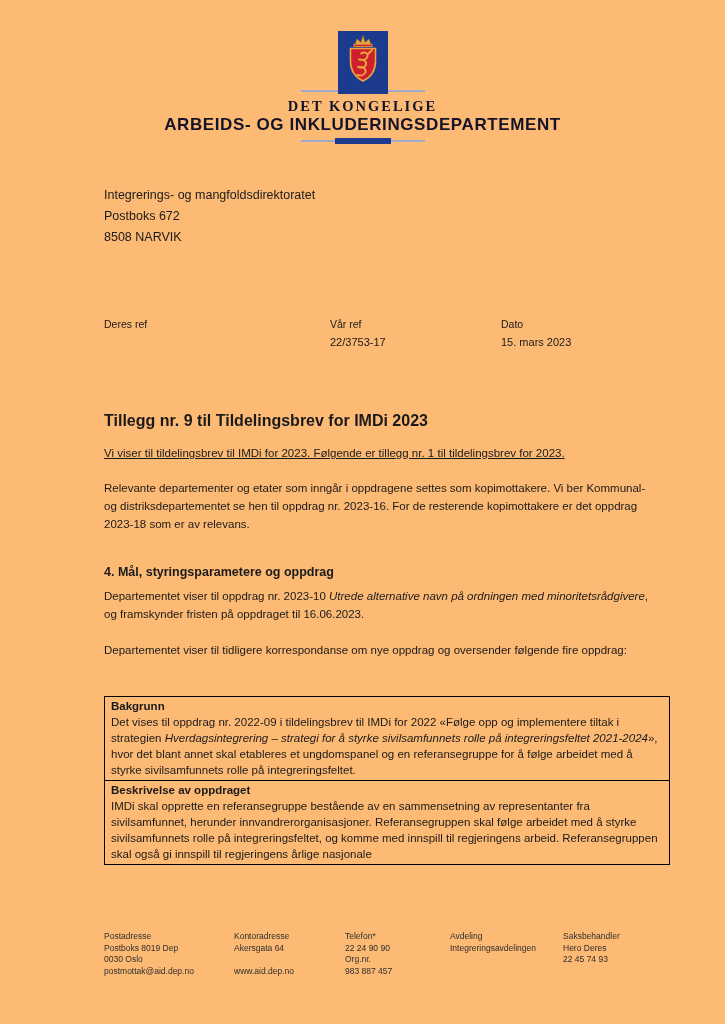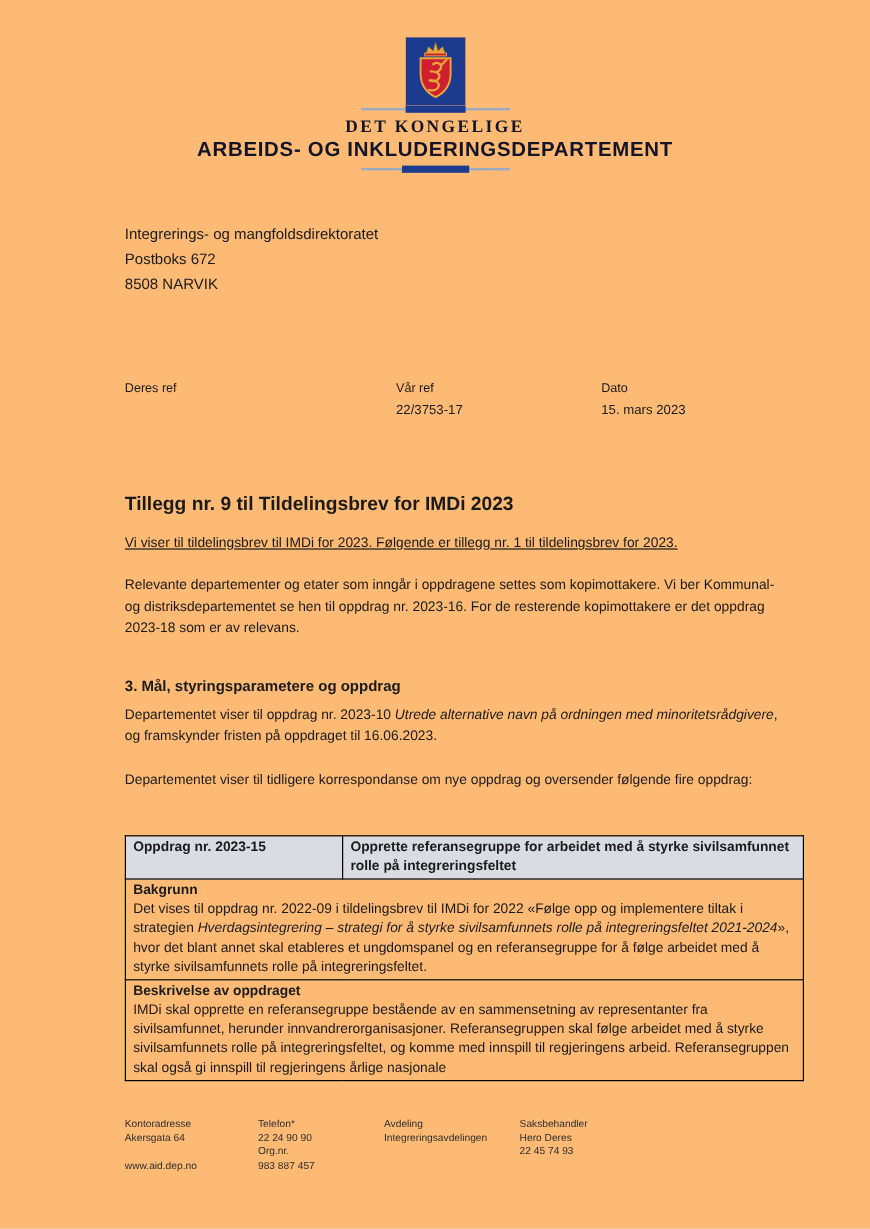--- a/index.html
+++ b/index.html
@@ -113,48 +113,50 @@
     <span class="val pos-deres"></span>
     <span class="val pos-var">22/3753-17</span>
     <span class="val pos-dato">15. mars 2023</span>
   </div>
 
   <div class="title">Tillegg nr. 9 til Tildelingsbrev for IMDi 2023</div>
 
   <div class="para p1">Vi viser til tildelingsbrev til IMDi for 2023. Følgende er tillegg nr. 1 til tildelingsbrev for 2023.</div>
   <div class="para p2">Relevante departementer og etater som inngår i oppdragene settes som kopimottakere. Vi ber Kommunal- og distriksdepartementet se hen til oppdrag nr. 2023-16. For de resterende kopimottakere er det oppdrag 2023-18 som er av relevans.</div>
 
-  <div class="h3">3. Mål, styringsparametere og oppdrag</div>
+  <div class="h3">4. Mål, styringsparametere og oppdrag</div>
 
   <div class="para p3"><span>Departementet viser til oppdrag nr. 2023-10 </span><span class="it">Utrede alternative navn på ordningen med minoritetsrådgivere</span><span>, og framskynder fristen på oppdraget til 16.06.2023.</span></div>
 
   <div class="para p4">Departementet viser til tidligere korrespondanse om nye oppdrag og oversender følgende fire oppdrag:</div>
 
   <table class="oppdrag">
     <tbody>
-        <tr class="hdr">
-      <td class="col1">Oppdrag nr. 2023-15</td>
-      <td>Opprette referansegruppe for arbeidet med å styrke sivilsamfunnet rolle på integreringsfeltet</td>
-    </tr>
     <tr>
       <td colspan="2">
         <span class="cell-label">Bakgrunn</span><br>
         <span>Det vises til oppdrag nr. 2022-09 i tildelingsbrev til IMDi for 2022 «Følge opp og implementere tiltak i strategien </span><span class="it">Hverdagsintegrering – strategi for å styrke sivilsamfunnets rolle på integreringsfeltet 2021-2024</span><span>», hvor det blant annet skal etableres et ungdomspanel og en referansegruppe for å følge arbeidet med å styrke sivilsamfunnets rolle på integreringsfeltet.</span>
       </td>
     </tr>
     <tr>
       <td colspan="2">
         <span class="cell-label">Beskrivelse av oppdraget</span><br>
         <span>IMDi skal opprette en referansegruppe bestående av en sammensetning av representanter fra sivilsamfunnet, herunder innvandrerorganisasjoner. Referansegruppen skal følge arbeidet med å styrke sivilsamfunnets rolle på integreringsfeltet, og komme med innspill til regjeringens arbeid. Referansegruppen skal også gi innspill til regjeringens årlige nasjonale</span>
       </td>
     </tr>
   </tbody>
     </table>
 
   <div class="footer">
+    <div class="f-col c1">
+      <div class="f-line">Postadresse</div>
+      <div class="f-line">Postboks 8019 Dep</div>
+      <div class="f-line">0030 Oslo</div>
+      <div class="f-line">postmottak@aid.dep.no</div>
+    </div>
     <div class="f-col c2">
       <div class="f-line">Kontoradresse</div>
       <div class="f-line">Akersgata 64</div>
       <div class="f-line"></div>
       <div class="f-line">www.aid.dep.no</div>
     </div>
     <div class="f-col c3">
       <div class="f-line">Telefon*</div>
       <div class="f-line">22 24 90 90</div>
       <div class="f-line">Org.nr.</div>

